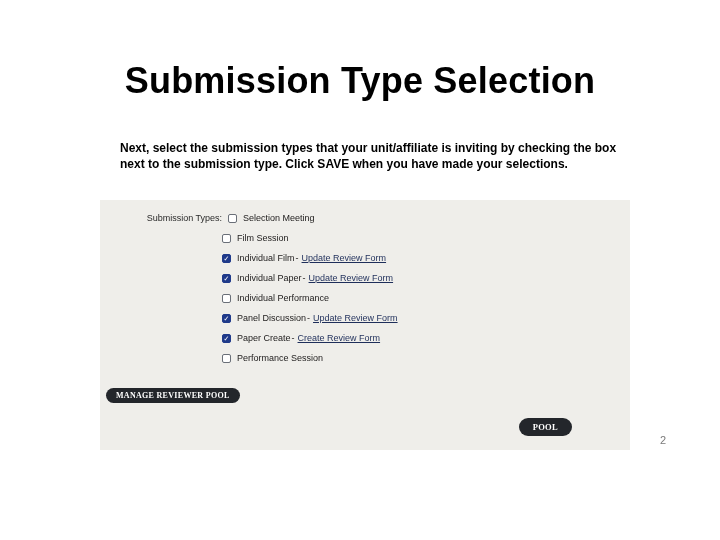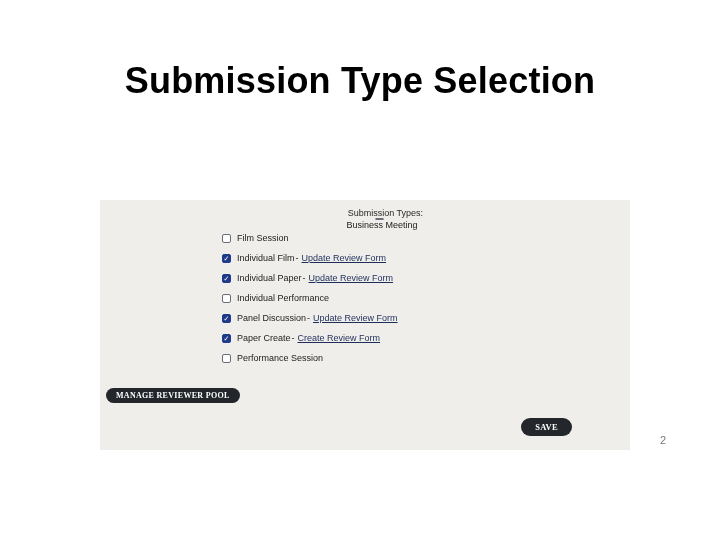--- a/index.html
+++ b/index.html
@@ -50,21 +50,21 @@
     padding: 8px 0 0 0;
     font-size: 9px;
     color: #232121;
   }
   .row {
     display: flex;
     align-items: center;
     height: 20px;
     margin-left: 122px;
   }
-  .row0 { margin-left: 34px; flex-direction: column; }
+  .row0 { margin-left: 34px; }
   .colhdr {
     width: 88px;
     text-align: right;
     padding-right: 6px;
     font-size: 9px;
     color: #2a2a2a;
   }
   .cb {
     width: 9px;
     height: 9px;
@@ -129,27 +129,28 @@
     color: #7a7a7a;
   }
 </style>
 </head>
 <body>
 
 <div class="slide">
 
   <div class="title">Submission Type Selection</div>
 
+  <div class="instructions">Next, select the submission types that your unit/affiliate is inviting by checking the box next to the submission type. Click SAVE when you have made your selections.</div>
 
   <div class="panel">
 
     <div class="row row0">
       <span class="colhdr">Submission Types:</span>
       <span class="cb"></span>
-      <span class="lbl">Business Meeting</span>
+      <span class="lbl">Selection Meeting</span>
     </div>
 
     <div class="row">
       <span class="cb"></span>
       <span class="lbl">Film Session</span>
     </div>
 
     <div class="row">
       <span class="cb checked">✓</span>
       <span class="lbl">Individual Film</span>
@@ -182,19 +183,19 @@
       <span class="sep">-</span>
       <span class="link">Create Review Form</span>
     </div>
 
     <div class="row">
       <span class="cb"></span>
       <span class="lbl">Performance Session</span>
     </div>
 
     <div class="pill manage">MANAGE REVIEWER POOL</div>
-    <div class="pill save">SAVE</div>
+    <div class="pill save">POOL</div>
 
   </div>
 
   <div class="pagenum">2</div>
 
 </div>
 
 </body></html>

